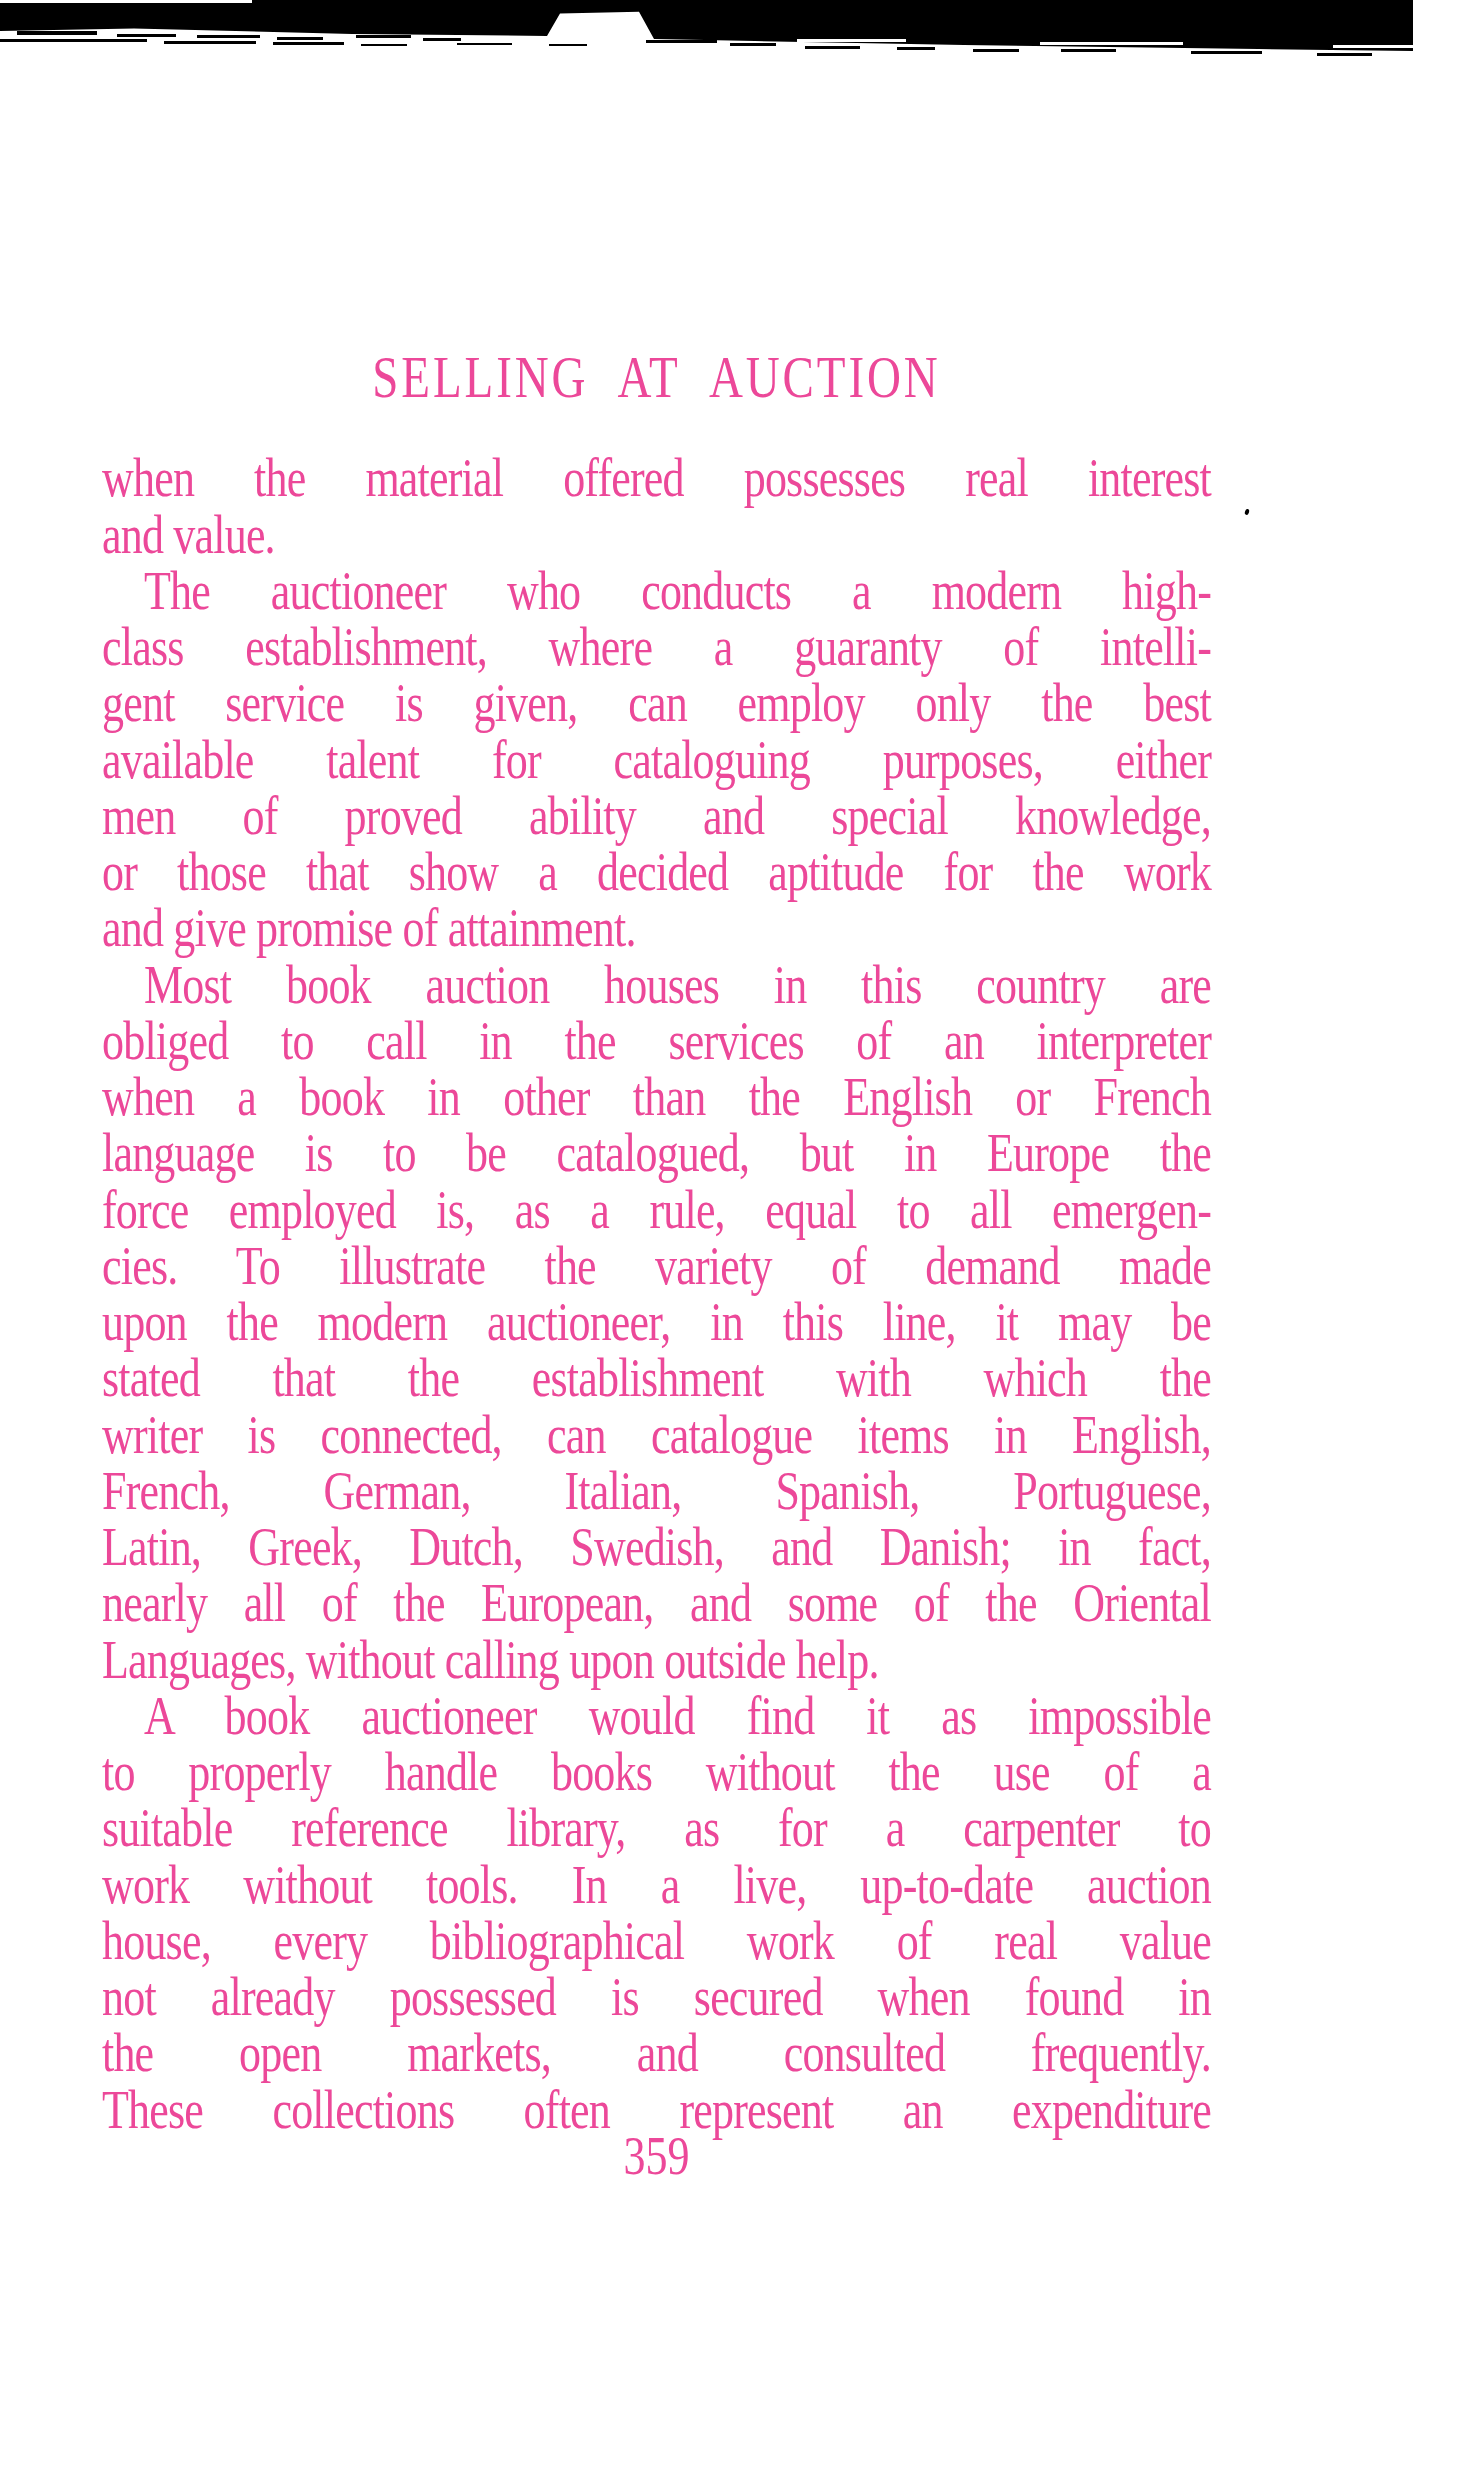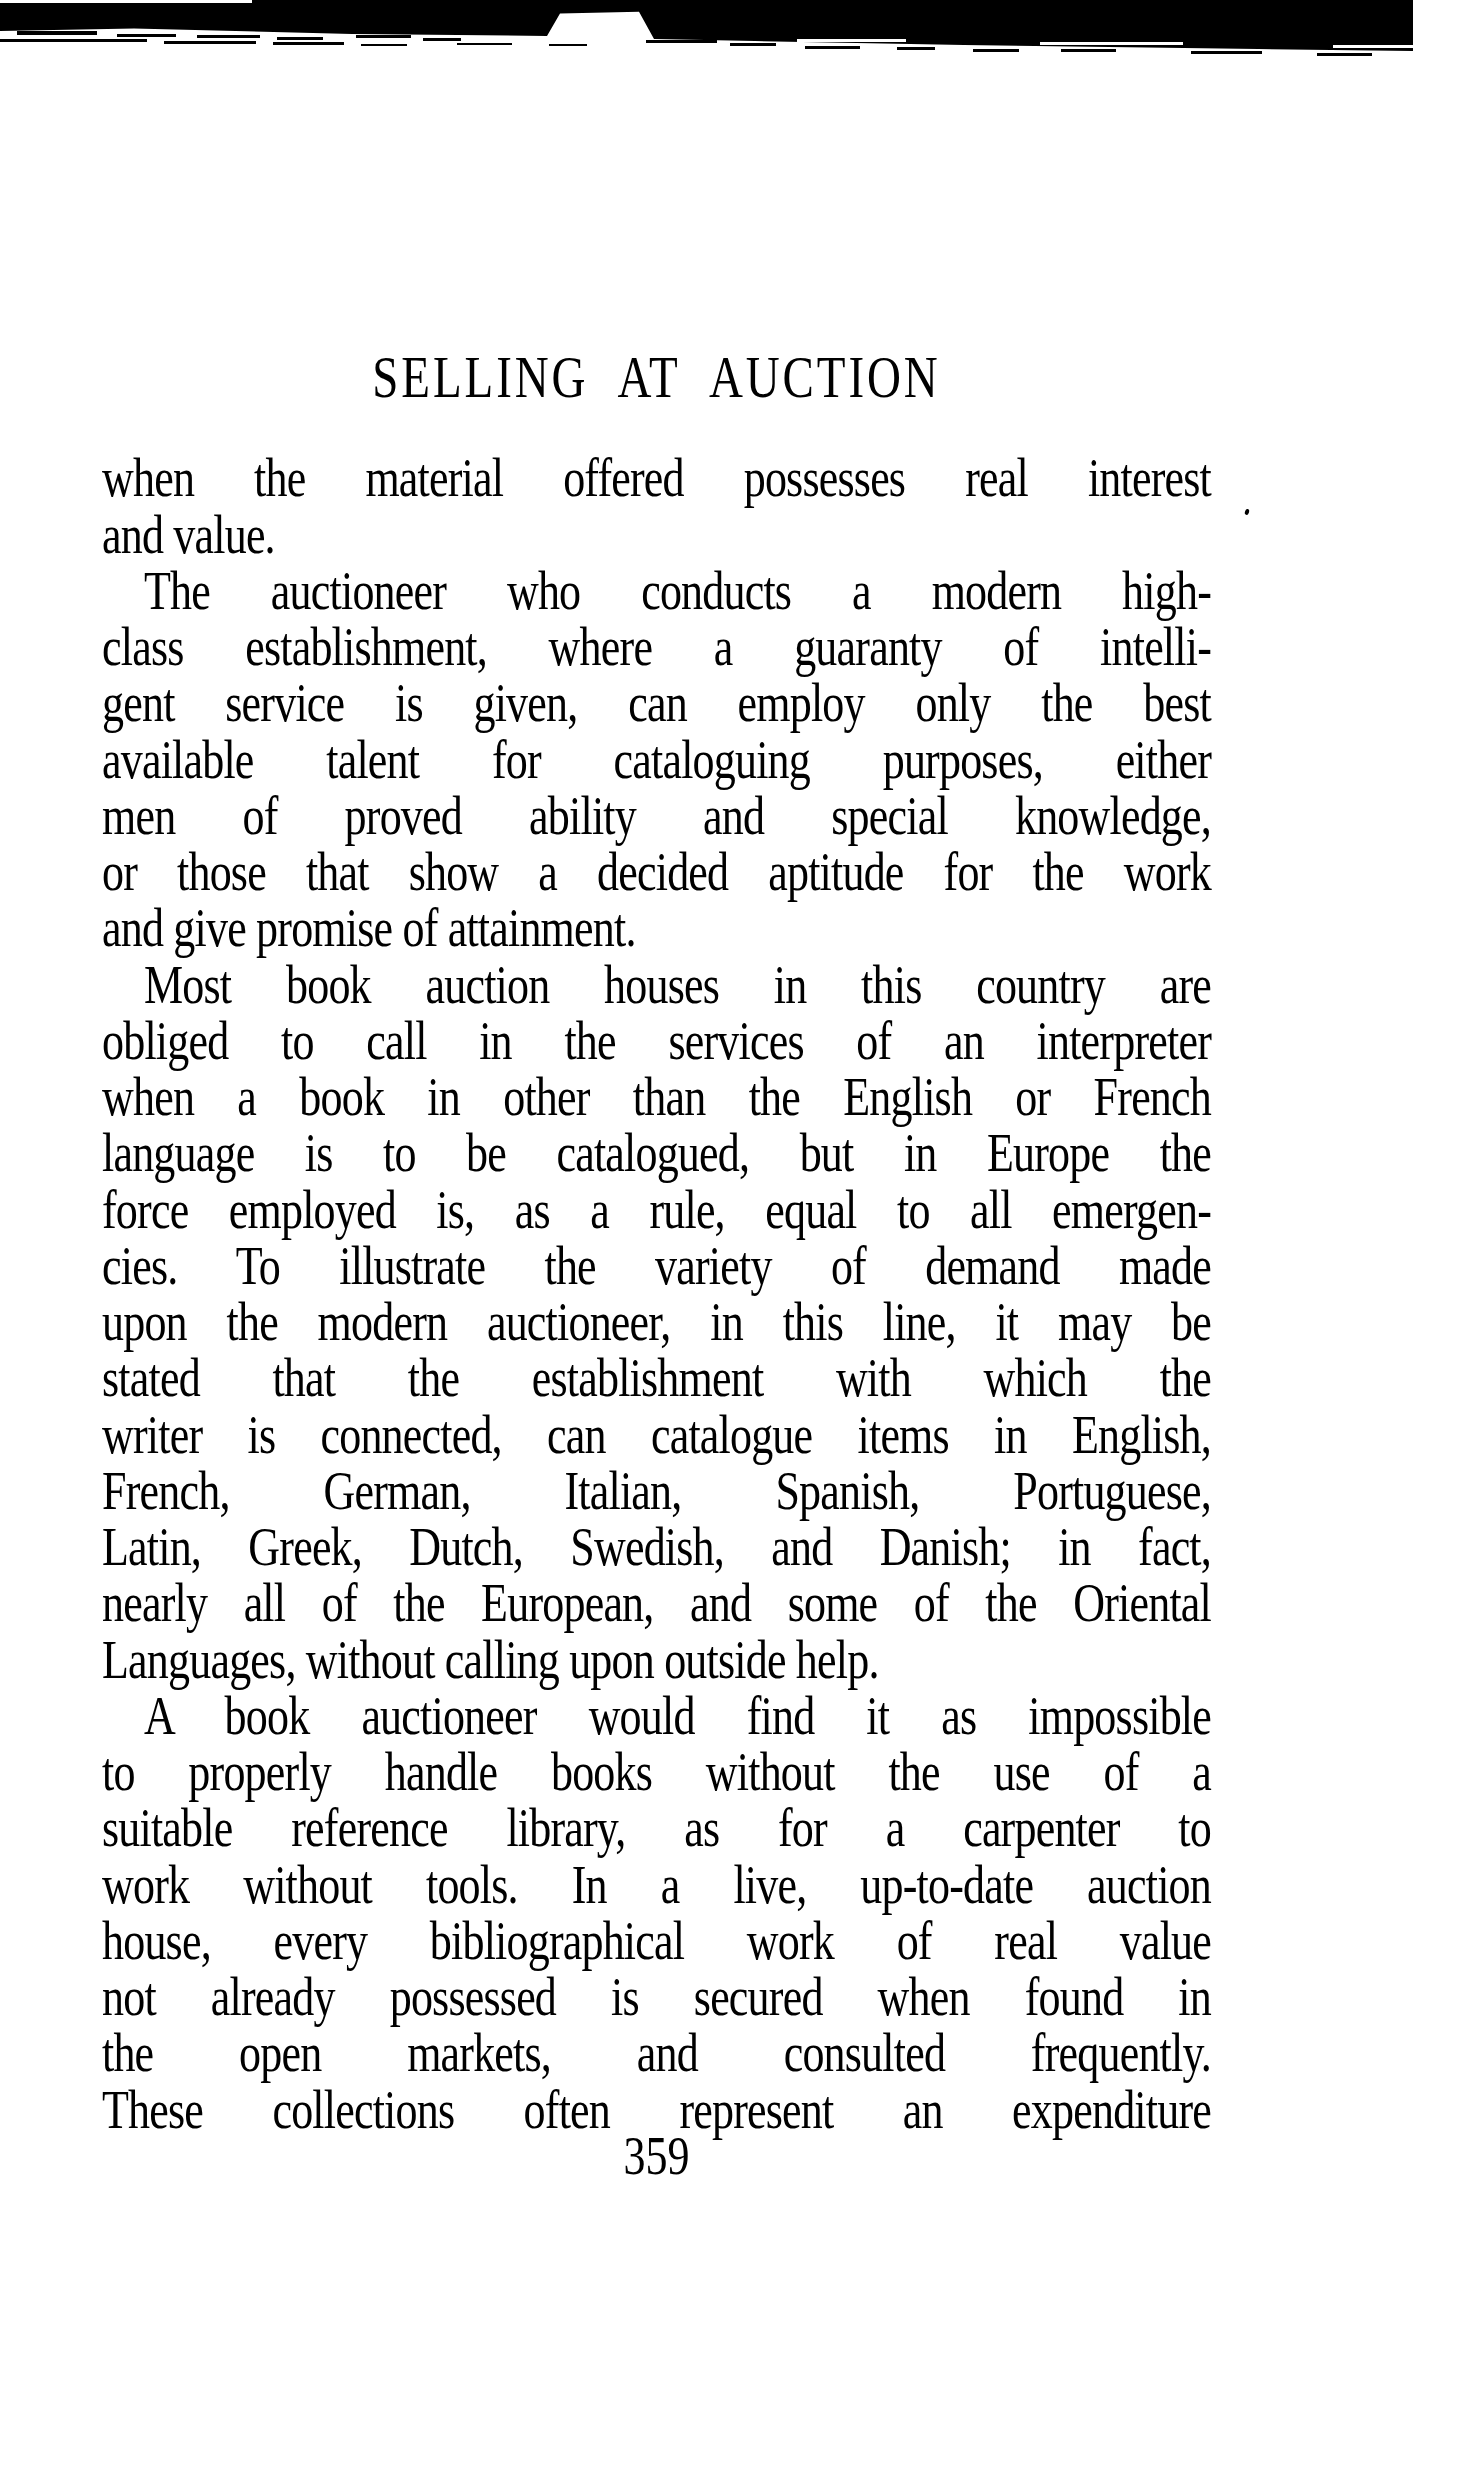--- a/index.html
+++ b/index.html
@@ -3,21 +3,21 @@
 <meta charset="utf-8">
 <style>
   html, body { margin: 0; padding: 0; background: #ffffff; }
   .scan-page {
     position: relative;
     width: 1413px;
     height: 2475px;
     background: #ffffff;
     overflow: hidden;
     font-family: "Liberation Serif", "DejaVu Serif", serif;
-    color: #000000;
+    color: #ec4899;
   }
   
   .topbar {
     position: absolute; top: 0; left: 0; width: 1483px; height: 59px;
     background: #000;
     clip-path: polygon(0 0, 1483px 0, 1483px 52px, 1258px 49px, 964px 45px,
                        755px 41px, 654px 39px, 639px 11.7px, 560px 13.4px,
                        547px 36px, 352px 34px, 134px 28.5px, 0 31px);
     z-index: 1;
   }

